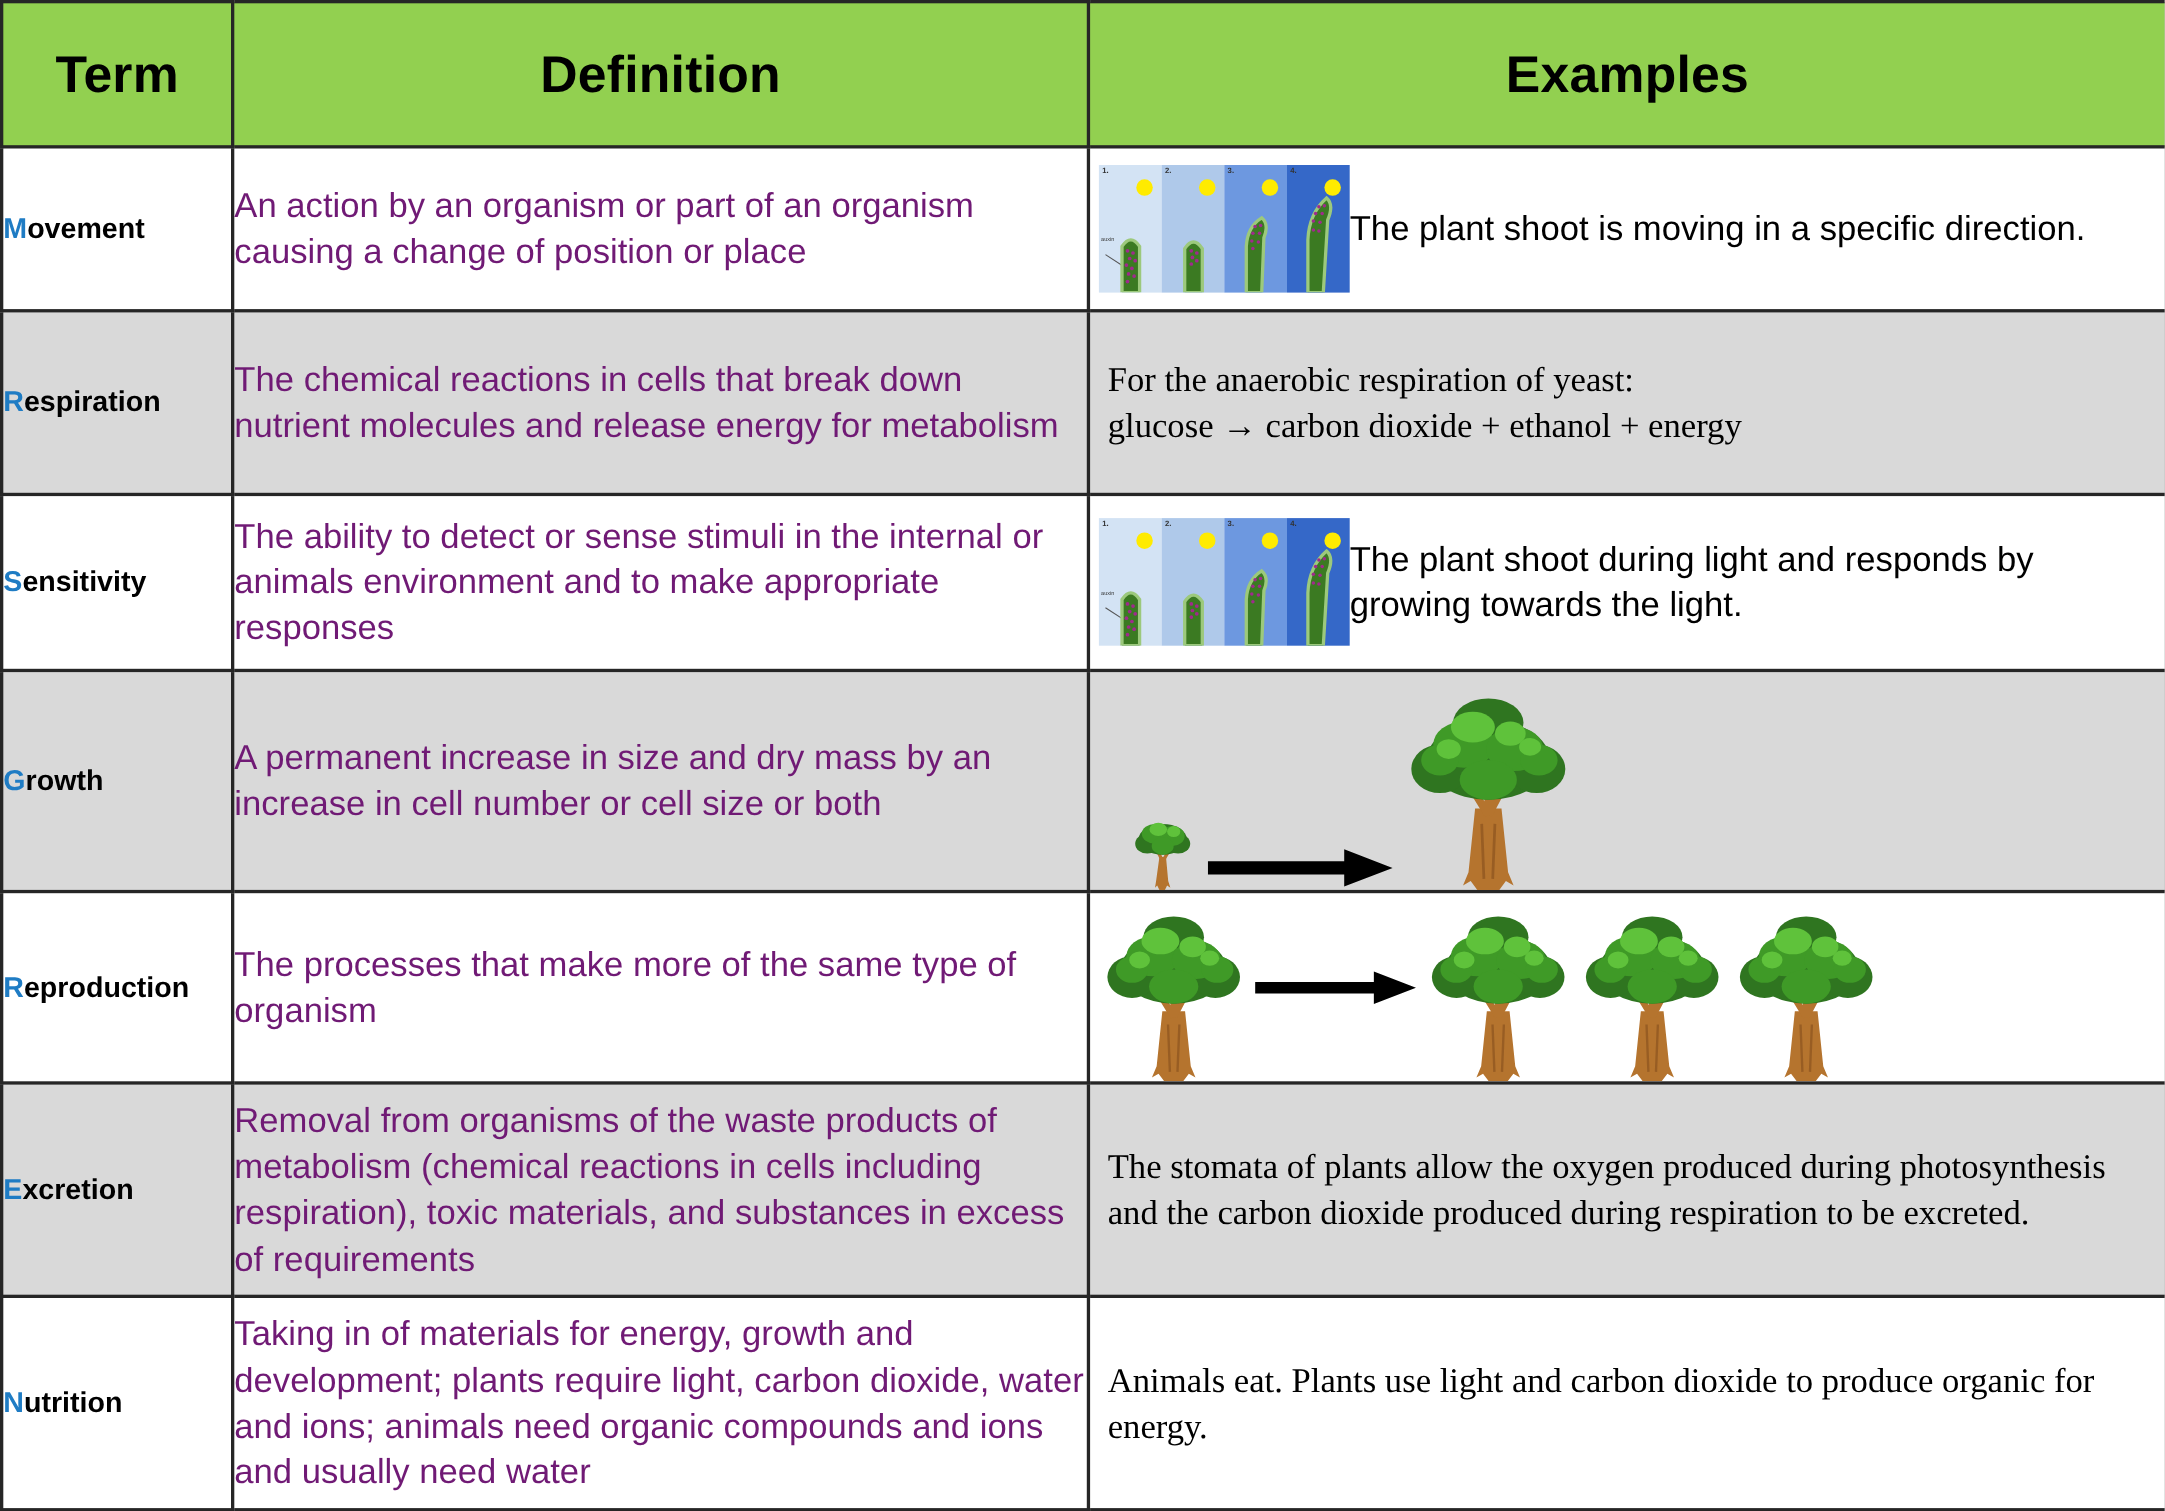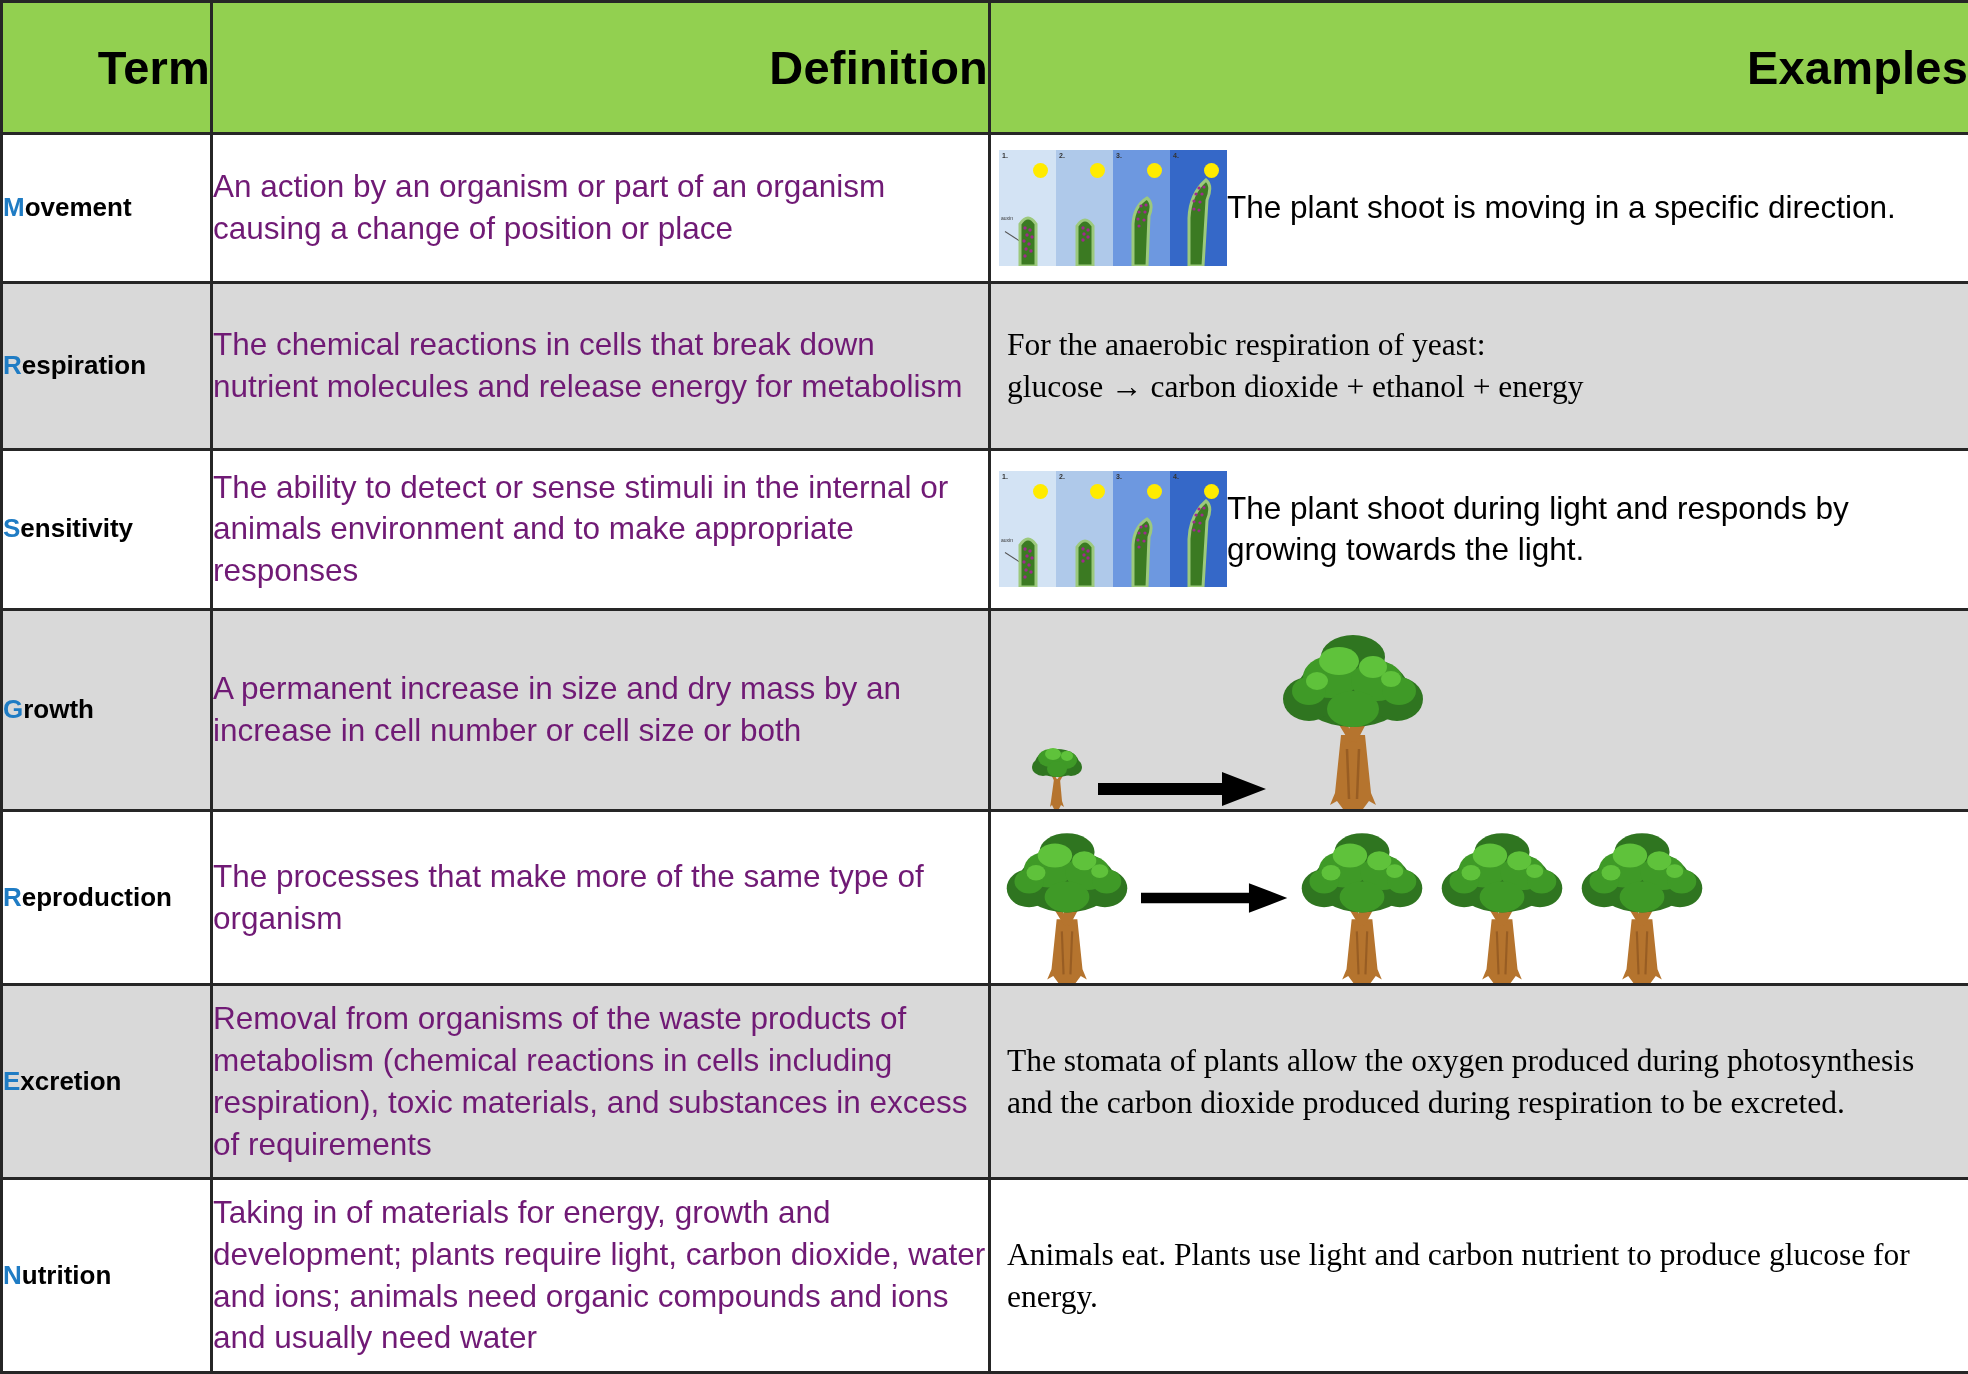--- a/index.html
+++ b/index.html
@@ -28,21 +28,21 @@
   }
   
   col.c-term  { width: 210px; }
   col.c-def   { width: 778px; }
   col.c-ex    { width: 980px; }
 
   
   tr.header-row th {
     background: #92d050;
     height: 132px;
-    text-align: right;
+    text-align: center;
     font-size: 47px;
     font-weight: bold;
     color: #000000;
     letter-spacing: .2px;
   }
 
   
   td.term-cell {
     padding: 0 12px 0 22px;
     font-size: 26px;
@@ -536,19 +536,19 @@
           <div class="ex-text-only">The stomata of plants allow the oxygen produced during photosynthesis and the carbon dioxide produced during respiration to be excreted.</div>
         </td>
       </tr>
 
       <tr class="row-white" style="height:176px;">
         <td class="term-cell">
           <span class="initial">N</span><span>utrition</span>
         </td>
         <td class="def-cell">Taking in of materials for energy, growth and development; plants require light, carbon dioxide, water and ions; animals need organic compounds and ions and usually need water</td>
         <td class="ex-cell">
-          <div class="ex-text-only">Animals eat. Plants use light and carbon nutrient to produce glucose for energy.</div>
+          <div class="ex-text-only">Animals eat. Plants use light and carbon dioxide to produce organic for energy.</div>
         </td>
       </tr>
 
     </tbody>
   </table>
 </div>
 
 </body></html>

